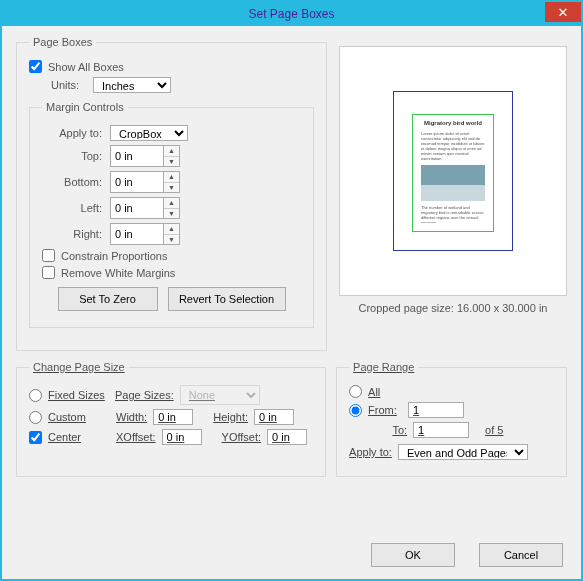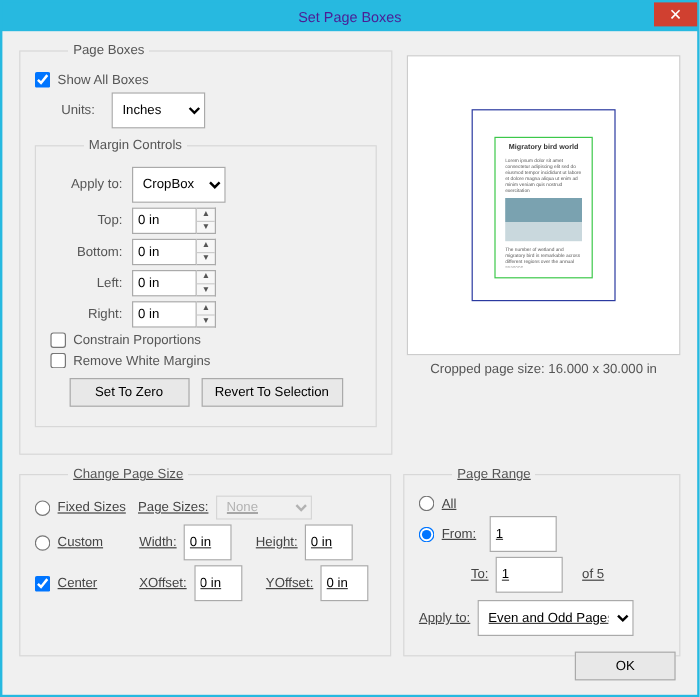--- a/index.html
+++ b/index.html
@@ -44,29 +44,28 @@
   }
   fieldset {
     border: 1px solid #d8d8d8;
     margin: 0 0 10px 0;
     padding: 8px 12px 12px 12px;
   }
   legend {
     color: #555;
     font-size: 11px;
     padding: 0 4px;
-    margin-left: 28px;
   }
   .row { display: flex; align-items: center; margin: 4px 0; }
   .lbl-left { width: 52px; text-align: right; margin-right: 8px; color:#555; }
   .lbl-left-wide { width: 60px; text-align: right; margin-right: 8px; color:#555; }
   .select, .text-in {
     border: 1px solid #aaa;
     background: #fff;
-    height: 30px;
+    height: 16px;
     font-size: 11px;
     padding: 1px 4px;
   }
   .select-dis {
     border: 1px solid #ccc;
     background: #f0f0f0;
     color:#999;
     height: 20px;
     font-size: 11px;
     padding: 1px 4px;
@@ -327,15 +326,16 @@
         <span style="margin-right:6px">Apply to:</span>
         <select class="select" style="width:130px">
           <option>Even and Odd Pages</option>
         </select>
       </div>
     </fieldset>
   </div>
 
   <div class="footer-btns">
     <button class="btn">OK</button>
+    <button class="btn">Cancel</button>
   </div>
 
 </div>
 
 </body></html>

